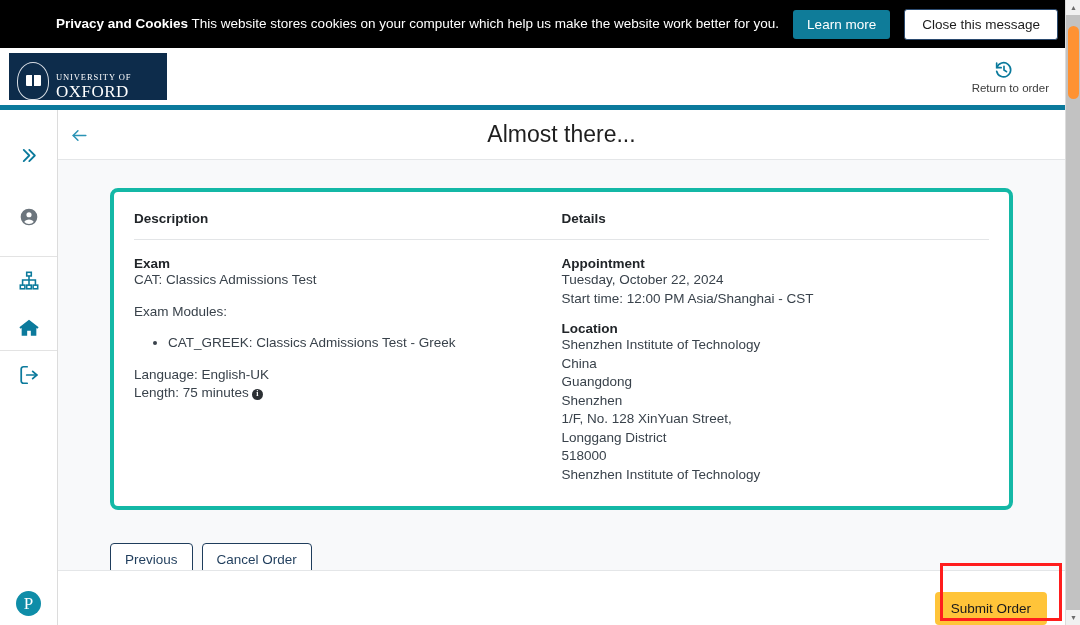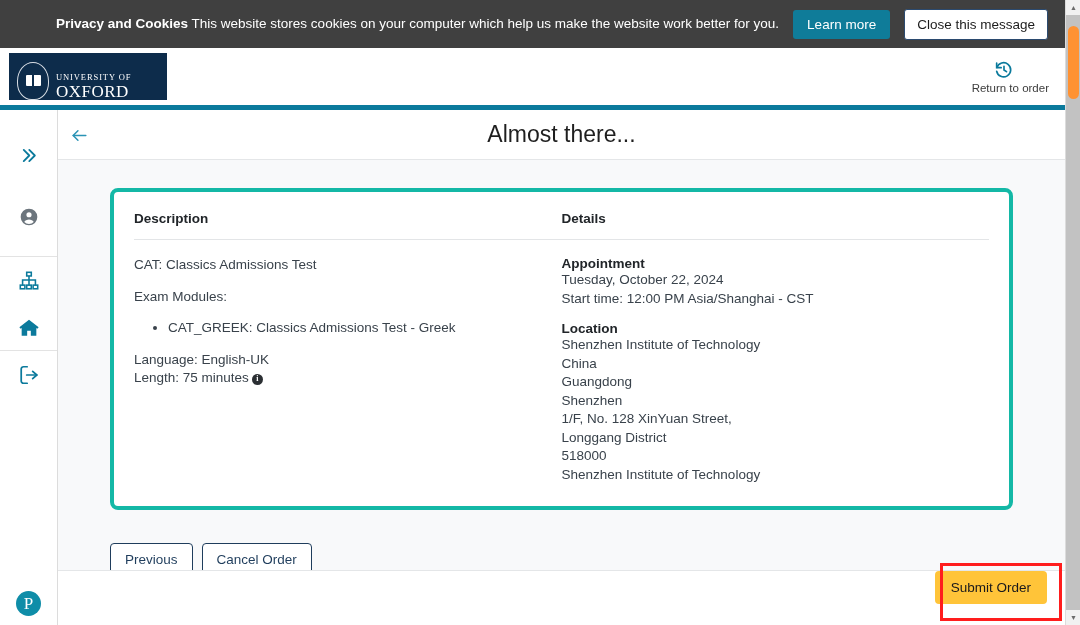--- a/index.html
+++ b/index.html
@@ -8,41 +8,41 @@
     font-family: "Liberation Sans", sans-serif;
     background: #ffffff;
     overflow: hidden;
   }
   #app { position: relative; width: 1080px; height: 625px; }
 
   
   .cookie-bar {
     position: absolute; top: 0; left: 0;
     width: 1065px; height: 48px;
-    background: #404040;
+    background: #000000;
     display: flex; align-items: center;
     padding: 0 18px 0 56px;
     gap: 14px;
   }
   .cookie-text {
     color: #ffffff; font-size: 13.5px; line-height: 1.3;
     flex: 1; white-space: nowrap;
   }
   .cookie-text b { font-weight: bold; }
   .btn-learn {
     background: #0f7c99; color: #ffffff;
     border: none; border-radius: 3px;
     font-size: 13.5px; font-family: "Liberation Sans", sans-serif;
     padding: 7px 14px; cursor: pointer; white-space: nowrap;
   }
   .btn-close-msg {
     background: #ffffff; color: #1c1c1c;
     border: 1px solid #2b4a6f; border-radius: 3px;
     font-size: 13.5px; font-family: "Liberation Sans", sans-serif;
-    padding: 7px 12px; cursor: pointer; white-space: nowrap;
+    padding: 7px 17px; cursor: pointer; white-space: nowrap;
   }
 
   
   .ox-header {
     position: absolute; top: 48px; left: 0;
     width: 1065px; height: 57px;
     background: #ffffff;
     display: flex; align-items: center; justify-content: space-between;
   }
   .ox-logo {
@@ -170,21 +170,21 @@
     border: 1.6px solid #1f3d5c; border-radius: 4px;
     font-size: 13.5px; font-family: "Liberation Sans", sans-serif;
     padding: 8px 14px; cursor: pointer;
   }
 
   .footer-bar {
     position: absolute; left: 58px; bottom: 0;
     width: 1007px; height: 55px;
     background: #ffffff;
     border-top: 1px solid #e4e6e8;
-    display: flex; align-items: flex-start; justify-content: flex-end;
+    display: flex; align-items: flex-end; justify-content: flex-end;
     padding-right: 18px;
   }
   .btn-submit {
     background: #ffc439; color: #19191c;
     border: none; border-radius: 4px;
     font-size: 13.5px; font-family: "Liberation Sans", sans-serif;
     padding: 9px 16px; cursor: pointer;
   }
   .highlight-box {
     position: absolute; left: 940px; top: 563px;
@@ -303,20 +303,21 @@
               <div class="col-head">Description</div>
             </div>
           <div class="col">
               <div class="col-head">Details</div>
             </div>
         </div>
         <div class="card-rule"></div>
         <div class="card-cols">
 
           <div class="col">
+            <div class="sect-title">Exam</div>
             <div class="line">CAT: Classics Admissions Test</div>
             <div class="gap"></div>
             <div class="line">Exam Modules:</div>
             <div class="gap"></div>
             <ul class="modlist">
               <li>CAT_GREEK: Classics Admissions Test - Greek</li>
             </ul>
             <div class="gap"></div>
             <div class="line">Language: English-UK</div>
             <div class="line">

